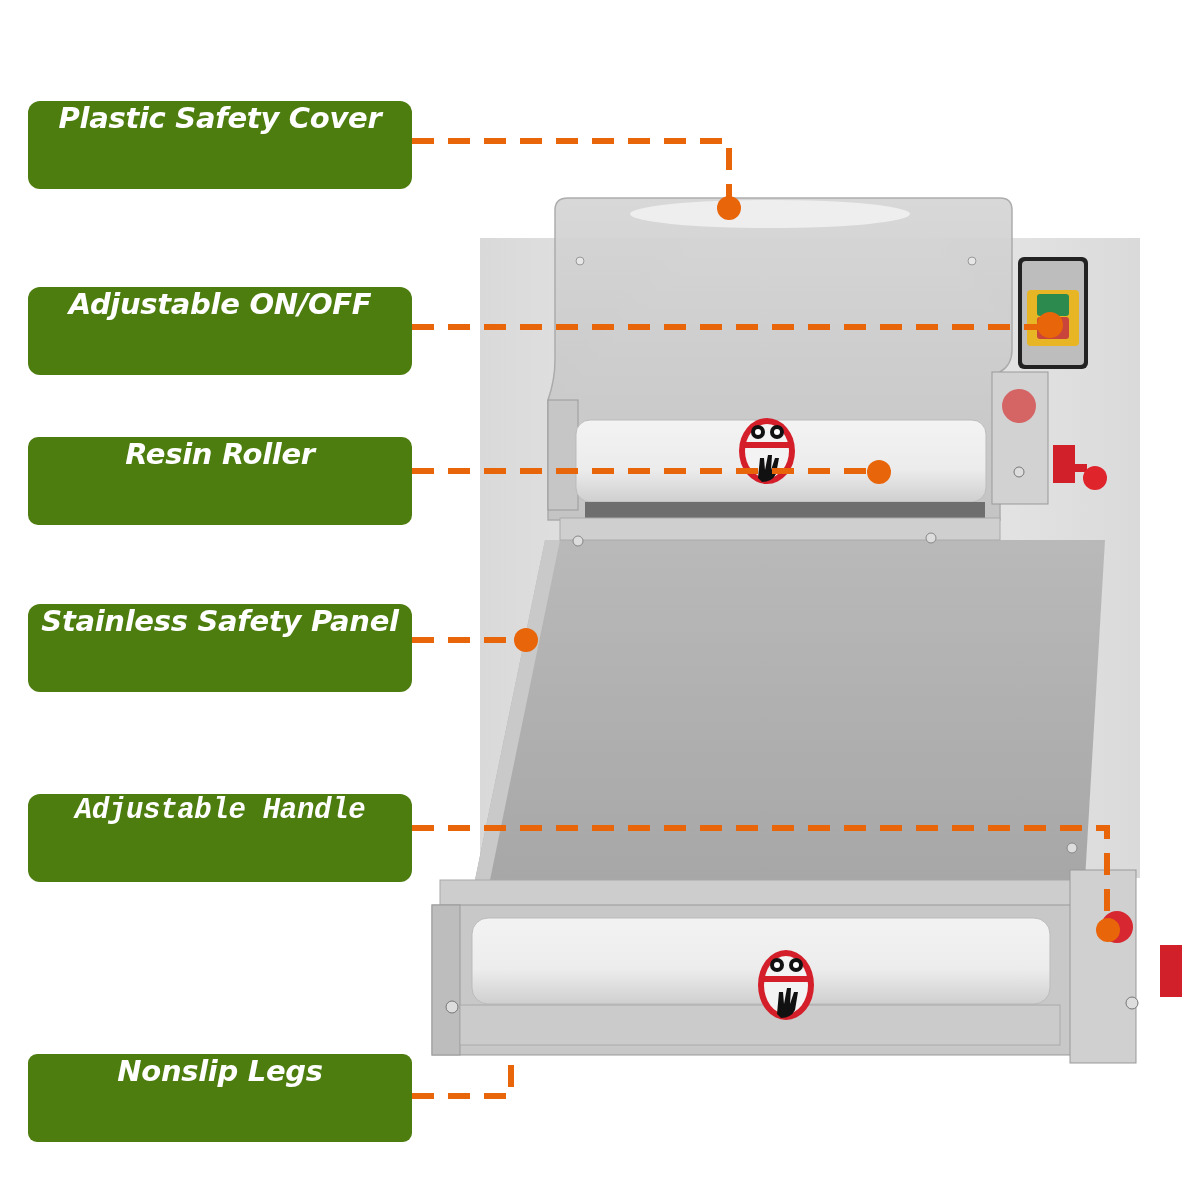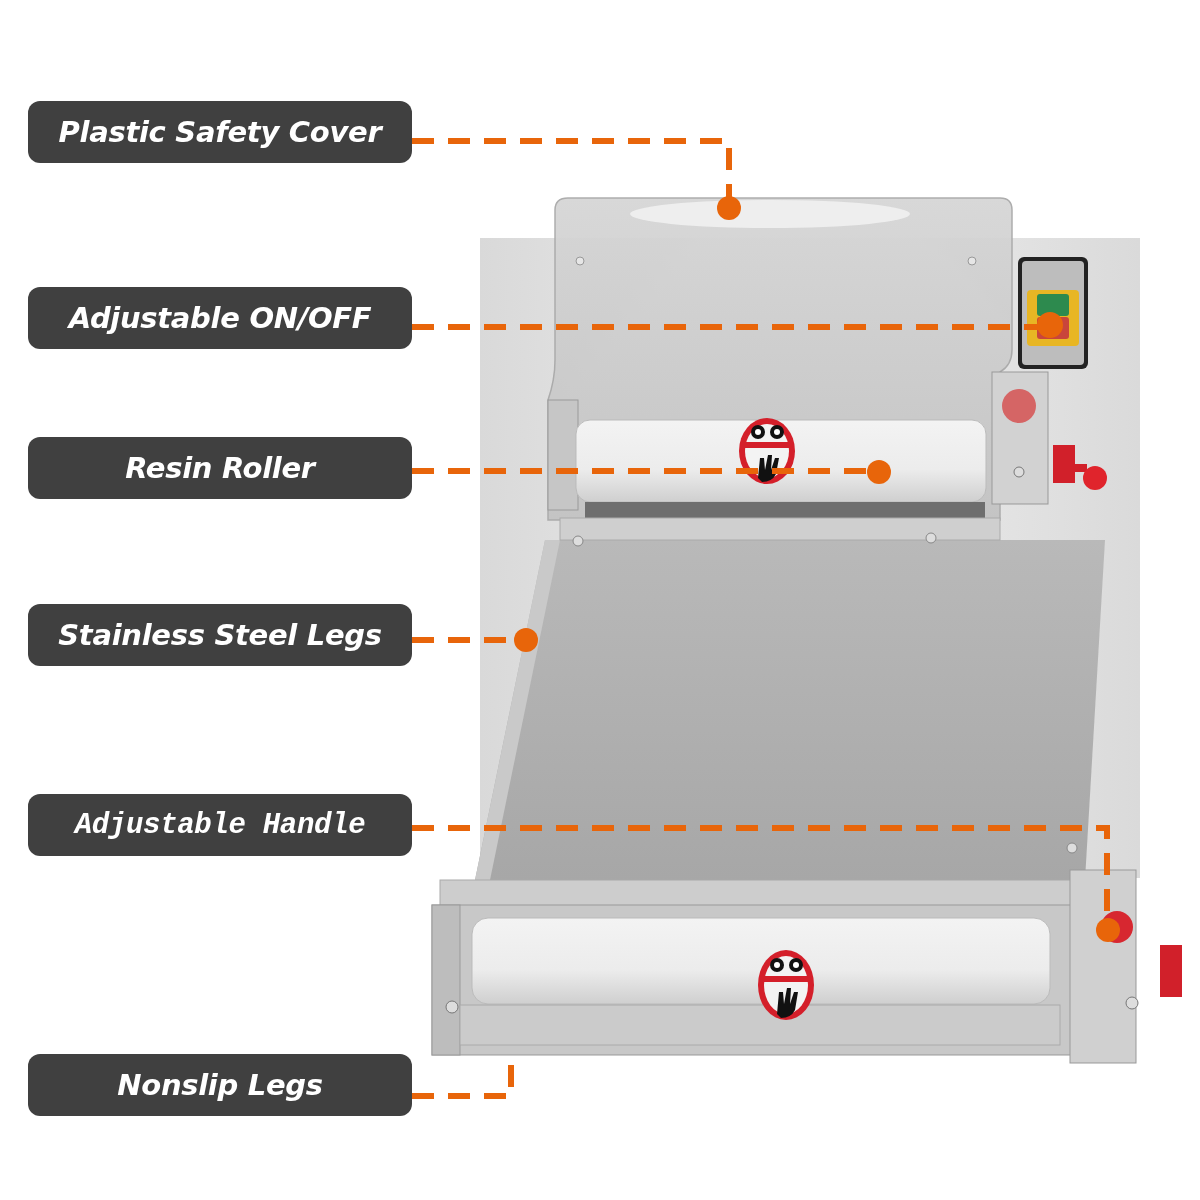--- a/index.html
+++ b/index.html
@@ -1,18 +1,18 @@
 <!DOCTYPE html>
 <html><head>
 <meta charset="utf-8">
 <style>
   html,body{margin:0;padding:0;background:#ffffff;}
   body{width:1200px;height:1200px;position:relative;overflow:hidden;font-family:"DejaVu Sans",sans-serif;}
-  .label{position:absolute;left:28px;width:384px;height:62px;background:#404040;border-radius:12px;color:#fff;
-    display:flex;align-items:center;justify-content:center;font-weight:bold;font-style:italic;font-size:29px;letter-spacing:-0.3px;
+  .label{position:absolute;left:28px;width:384px;height:88px;background:#4d7c0f;border-radius:12px;color:#fff;
+    display:flex;justify-content:center;font-weight:bold;font-style:italic;font-size:29px;letter-spacing:-0.3px;
     font-family:"DejaVu Sans",sans-serif;box-sizing:border-box;}
   .machine{position:absolute;}
   .dash{position:absolute;}
   svg{display:block;}
 </style>
 </head>
 <body>
 
 <div class="machine" style="left:0;top:0;width:1200px;height:1200px;">
 <svg width="1200" height="1200" viewBox="0 0 1200 1200">
@@ -122,24 +122,24 @@
     <circle cx="1108" cy="930" r="12"></circle>
   </g>
 </svg>
 
 <div class="label" style="top:101px;">
   <span>Plastic Safety Cover</span>
 </div>
 <div class="label" style="top:287px;">
   <span>Adjustable ON/OFF</span>
 </div>
-<div class="label" style="top:437px;">
+<div class="label" style="top:437px;border-radius:10px;">
   <span>Resin Roller</span>
 </div>
 <div class="label" style="top:604px;">
-  <span>Stainless Steel Legs</span>
+  <span>Stainless Safety Panel</span>
 </div>
 <div class="label" style="top:794px;font-family:Liberation Mono, monospace;">
   <span>Adjustable Handle</span>
 </div>
-<div class="label" style="top:1054px;">
+<div class="label" style="top:1054px;border-radius:9px;">
   <span>Nonslip Legs</span>
 </div>
 
 </body></html>

